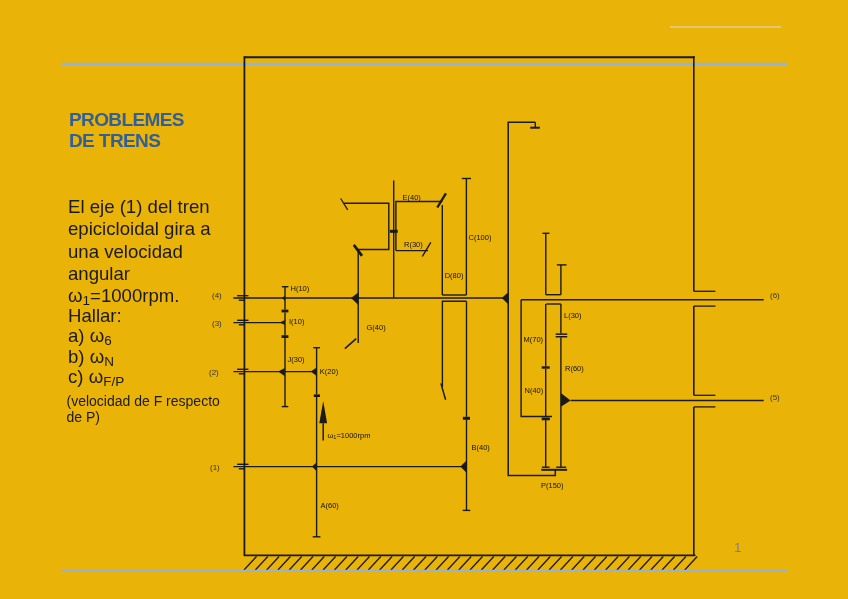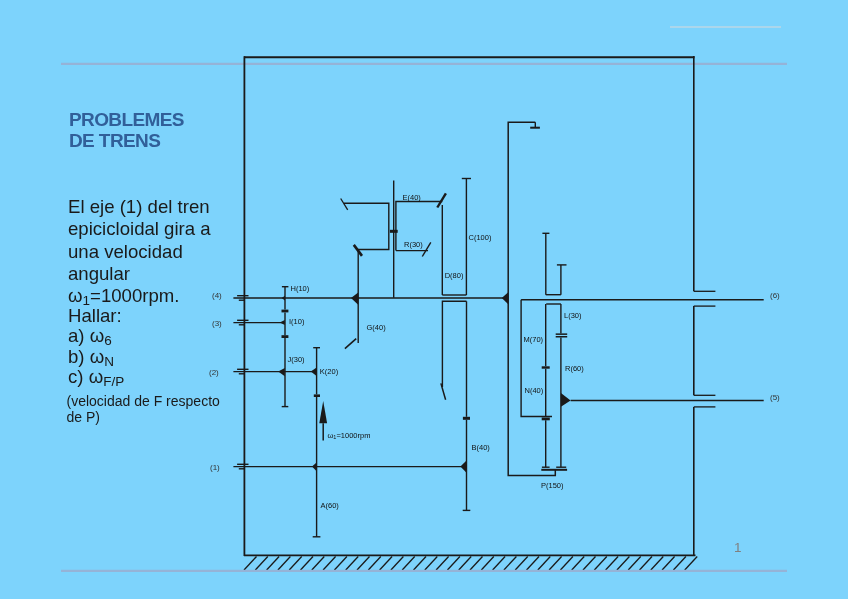--- a/index.html
+++ b/index.html
@@ -1,16 +1,16 @@
 <!DOCTYPE html>
 <html><head>
 <meta charset="utf-8">
 <style>
 html,body{margin:0;padding:0;background:#fff;}
-#page{position:relative;width:848px;height:599px;background:#7dd3fc;overflow:hidden;font-family:"Liberation Sans",sans-serif;}
+#page{position:relative;width:848px;height:599px;background:#eab308;overflow:hidden;font-family:"Liberation Sans",sans-serif;}
 svg{position:absolute;left:0;top:0;}
 </style>
 </head>
 <body>
 <div id="page">
 <svg width="848" height="599" viewBox="0 0 848 599">
 
 <line x1="670" y1="27" x2="781" y2="27" stroke="#d9d9d9" stroke-width="1.2"></line>
 
 <line x1="61" y1="63.8" x2="787" y2="63.8" stroke="#95B3D7" stroke-width="2.2"></line>

